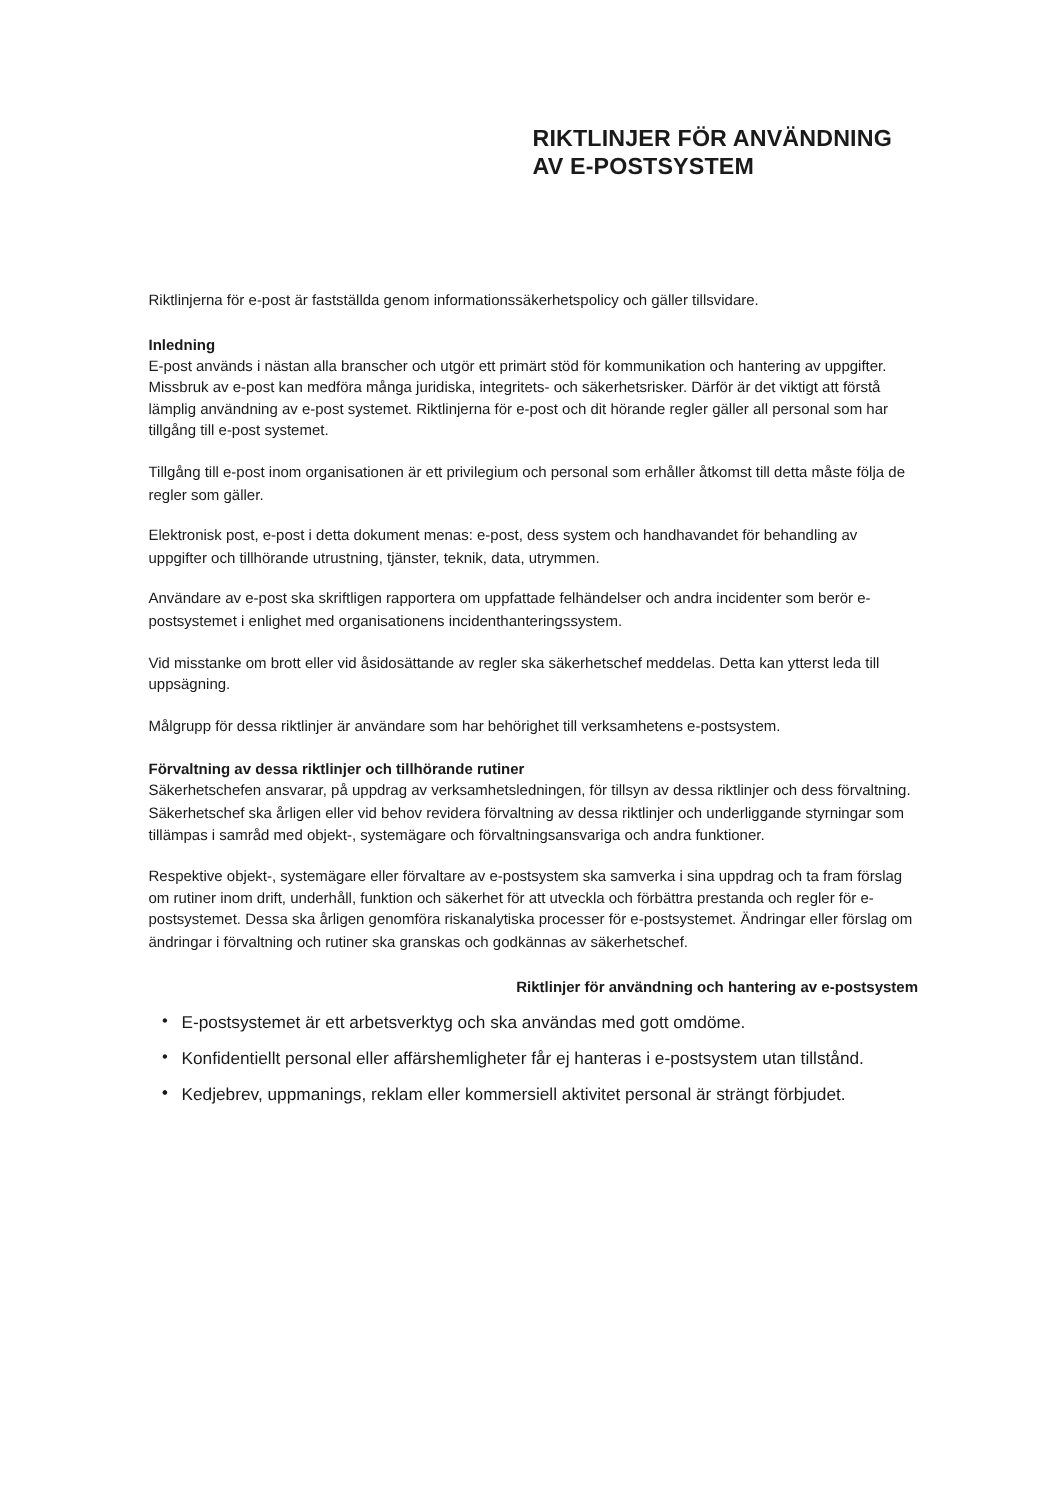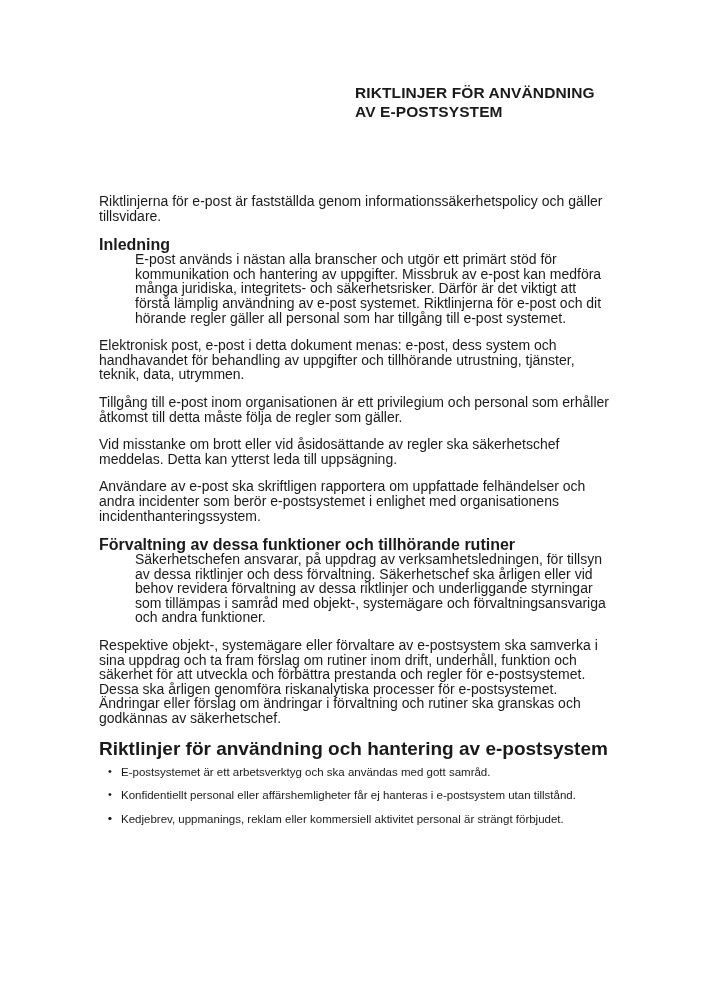--- a/index.html
+++ b/index.html
@@ -31,35 +31,36 @@
     font-size: 15.5px;
     font-weight: 700;
     line-height: 19px;
     letter-spacing: 0.1px;
   }
   .content {
     margin-top: 73px;
   }
   .para {
     margin: 13px 0 0 0;
-    font-size: 14px;
+    font-size: 10px;
     line-height: 14.6px;
   }
   .heading3 {
     margin: 14px 0 0 0;
-    font-size: 16px;
+    font-size: 10px;
     font-weight: 700;
     line-height: 15px;
   }
-  .heading3 + .para { margin-top: 0; margin-left: 36px; }
+  .heading3 + .para { margin-top: 0; }
   .heading2 {
     margin: 14px 0 0 0;
-    font-size: 19px;
+    font-size: 10px;
     font-weight: 700;
     line-height: 17px;
+    text-align: right;
   }
   .bullet-item {
     position: relative;
     margin: 9px 0 0 0;
     padding-left: 22px;
     font-size: 11.5px;
     line-height: 14.8px;
   }
   .heading2 + .bullet-item { margin-top: 8px; }
   .bullet-glyph {
@@ -85,29 +86,30 @@
 
   <div class="doc-title">
     <span>RIKTLINJER FÖR ANVÄNDNING</span><br>
     <span>AV E-POSTSYSTEM</span>
   </div>
 
   <div class="content">
       <div class="para">Riktlinjerna för e-post är fastställda genom informationssäkerhetspolicy och gäller tillsvidare.</div>
       <div class="heading3">Inledning</div>
       <div class="para">E-post används i nästan alla branscher och utgör ett primärt stöd för kommunikation och hantering av uppgifter. Missbruk av e-post kan medföra många juridiska, integritets- och säkerhetsrisker. Därför är det viktigt att förstå lämplig användning av e-post systemet. Riktlinjerna för e-post och dit hörande regler gäller all personal som har tillgång till e-post systemet.</div>
+      <div class="para">Tillgång till e-post inom organisationen är ett privilegium och personal som erhåller åtkomst till detta måste följa de regler som gäller.</div>
       <div class="para">Elektronisk post, e-post i detta dokument menas: e-post, dess system och handhavandet för behandling av uppgifter och tillhörande utrustning, tjänster, teknik, data, utrymmen.</div>
-      <div class="para">Tillgång till e-post inom organisationen är ett privilegium och personal som erhåller åtkomst till detta måste följa de regler som gäller.</div>
+      <div class="para">Användare av e-post ska skriftligen rapportera om uppfattade felhändelser och andra incidenter som berör e-postsystemet i enlighet med organisationens incidenthanteringssystem.</div>
       <div class="para">Vid misstanke om brott eller vid åsidosättande av regler ska säkerhetschef meddelas. Detta kan ytterst leda till uppsägning.</div>
-      <div class="para">Användare av e-post ska skriftligen rapportera om uppfattade felhändelser och andra incidenter som berör e-postsystemet i enlighet med organisationens incidenthanteringssystem.</div>
-      <div class="heading3">Förvaltning av dessa funktioner och tillhörande rutiner</div>
+      <div class="para">Målgrupp för dessa riktlinjer är användare som har behörighet till verksamhetens e-postsystem.</div>
+      <div class="heading3">Förvaltning av dessa riktlinjer och tillhörande rutiner</div>
       <div class="para">Säkerhetschefen ansvarar, på uppdrag av verksamhetsledningen, för tillsyn av dessa riktlinjer och dess förvaltning. Säkerhetschef ska årligen eller vid behov revidera förvaltning av dessa riktlinjer och underliggande styrningar som tillämpas i samråd med objekt-, systemägare och förvaltningsansvariga och andra funktioner.</div>
       <div class="para">Respektive objekt-, systemägare eller förvaltare av e-postsystem ska samverka i sina uppdrag och ta fram förslag om rutiner inom drift, underhåll, funktion och säkerhet för att utveckla och förbättra prestanda och regler för e-postsystemet. Dessa ska årligen genomföra riskanalytiska processer för e-postsystemet. Ändringar eller förslag om ändringar i förvaltning och rutiner ska granskas och godkännas av säkerhetschef.</div>
       <div class="heading2">Riktlinjer för användning och hantering av e-postsystem</div>
-      <div class="bullet-item"><span class="bullet-glyph">•</span><span>E-postsystemet är ett arbetsverktyg och ska användas med gott samråd.</span></div>
+      <div class="bullet-item"><span class="bullet-glyph">•</span><span>E-postsystemet är ett arbetsverktyg och ska användas med gott omdöme.</span></div>
       <div class="bullet-item"><span class="bullet-glyph">•</span><span>Konfidentiellt personal eller affärshemligheter får ej hanteras i e-postsystem utan tillstånd.</span></div>
       <div class="bullet-item"><span class="bullet-glyph">•</span></div>
       <div class="bullet-item"><span class="bullet-glyph">•</span><span>Kedjebrev, uppmanings, reklam eller kommersiell aktivitet personal är strängt förbjudet.</span></div>
     </div>
 
   <div class="footer">
     <span class="num">1</span><span class="total">(2)</span>
   </div>
 
 </div>

